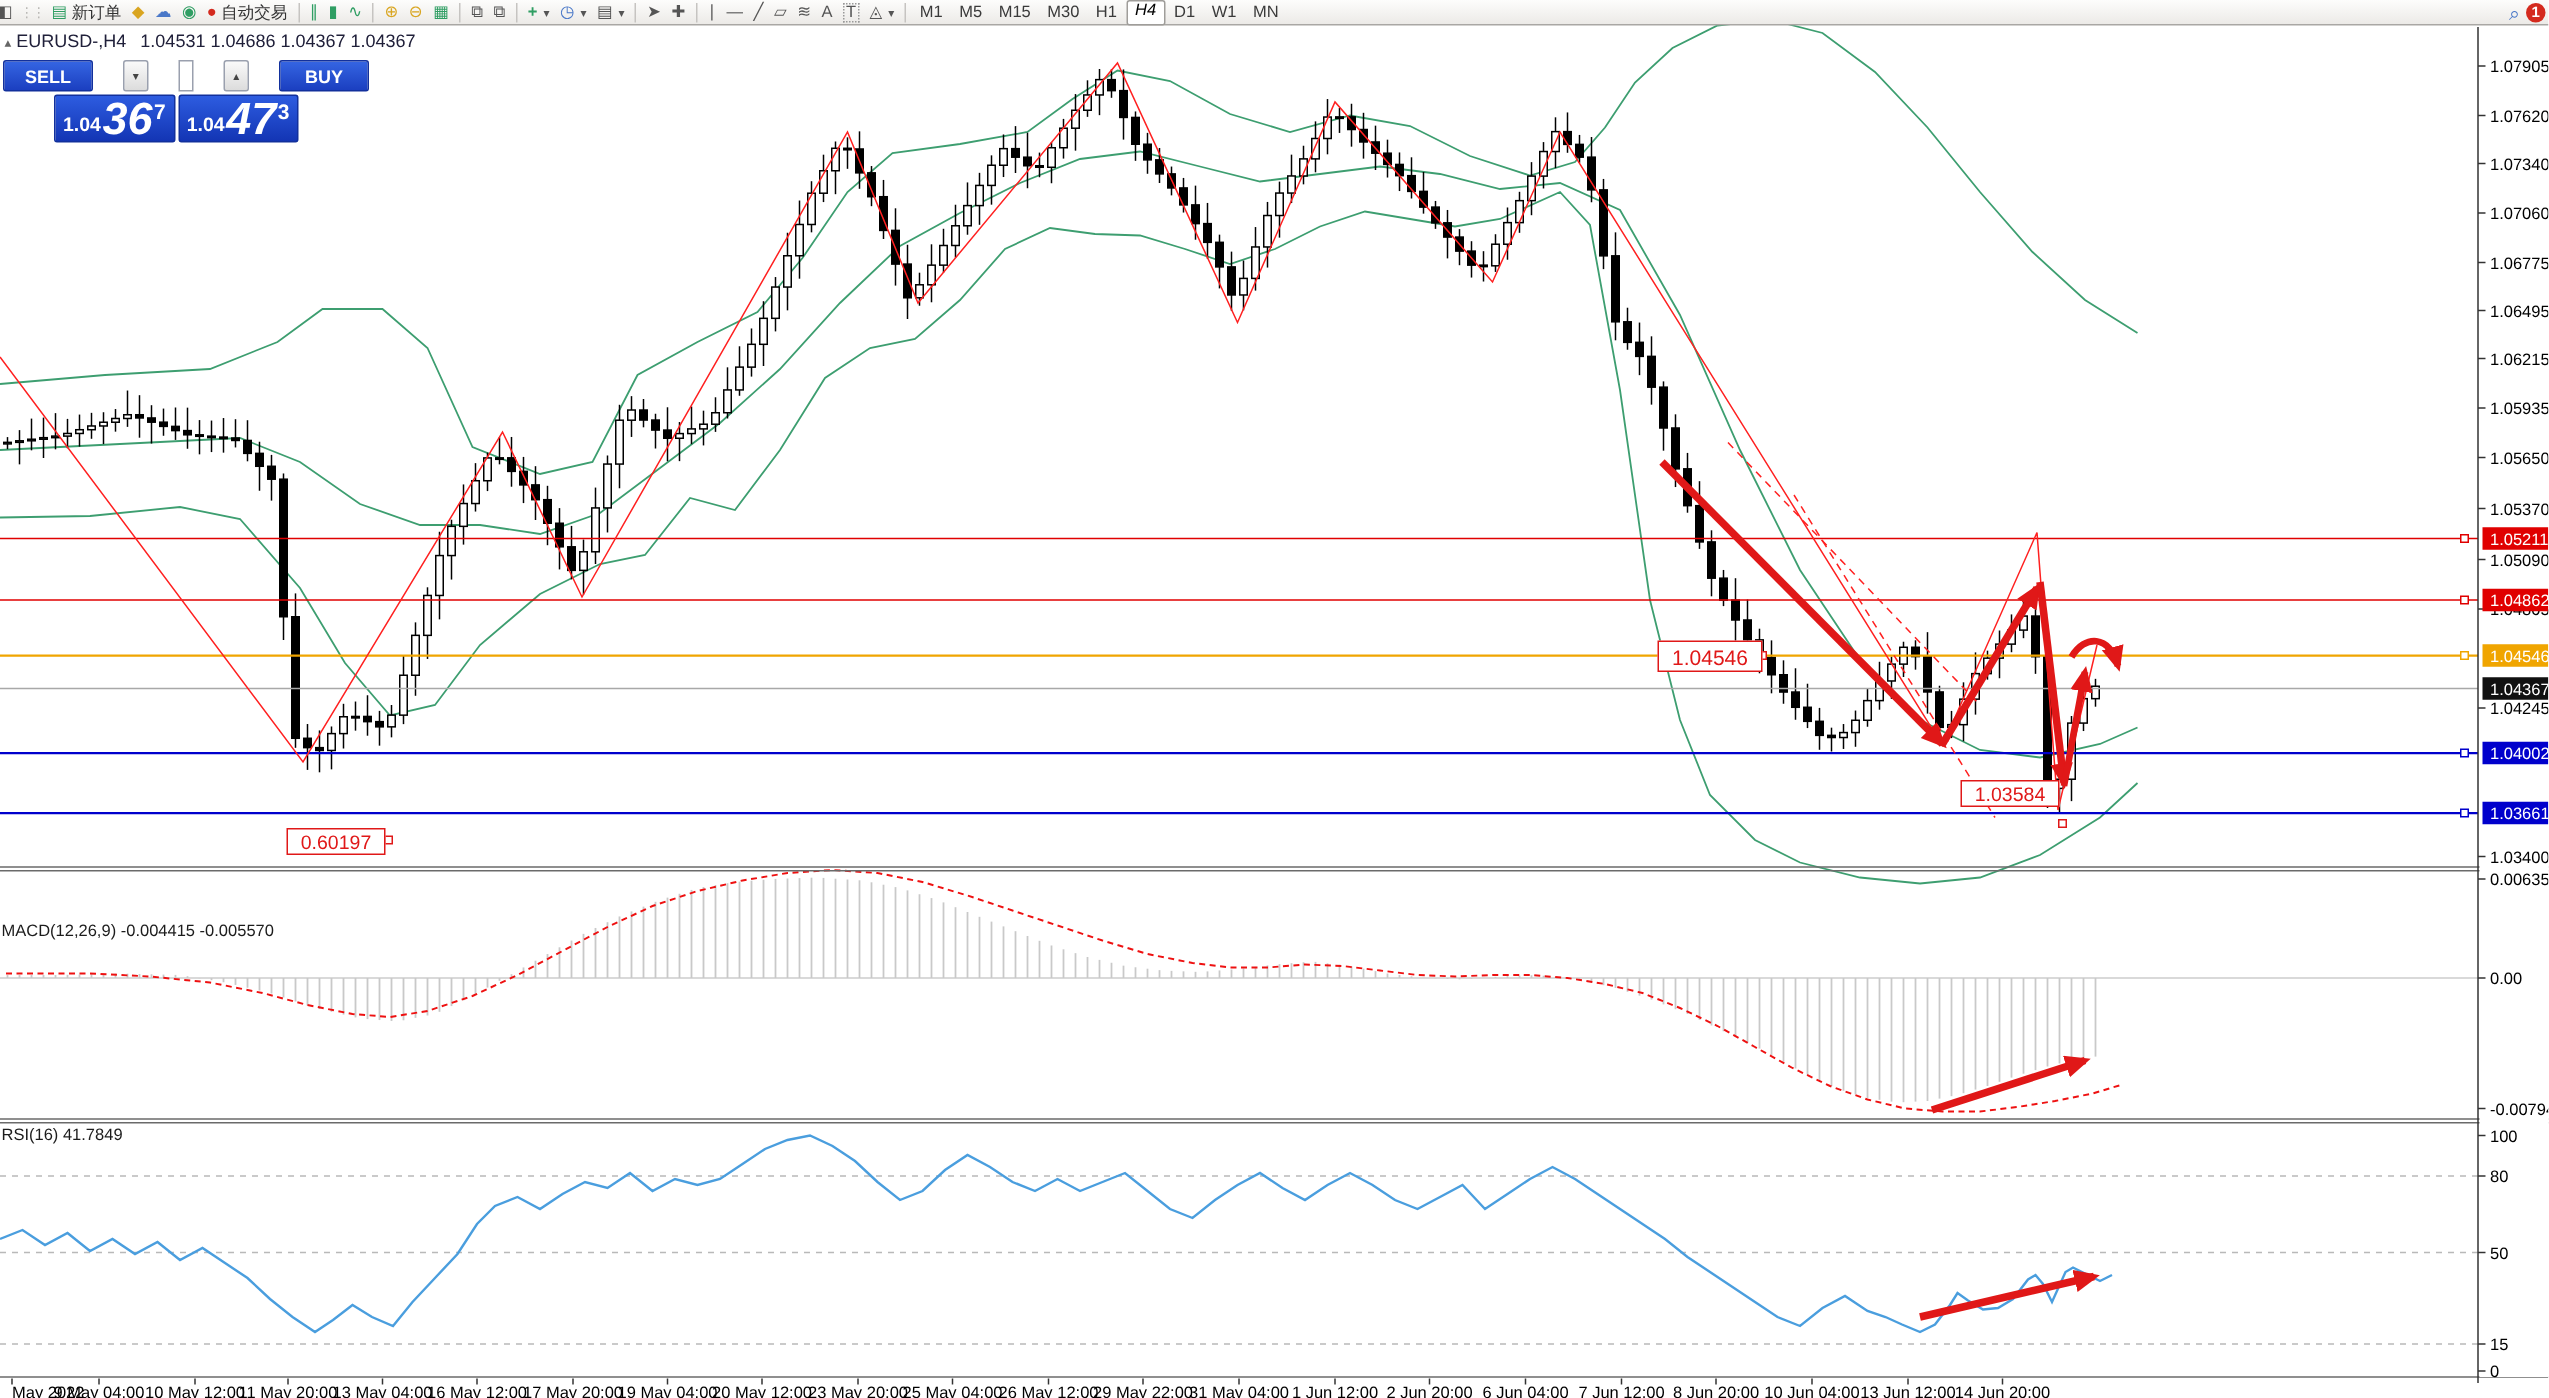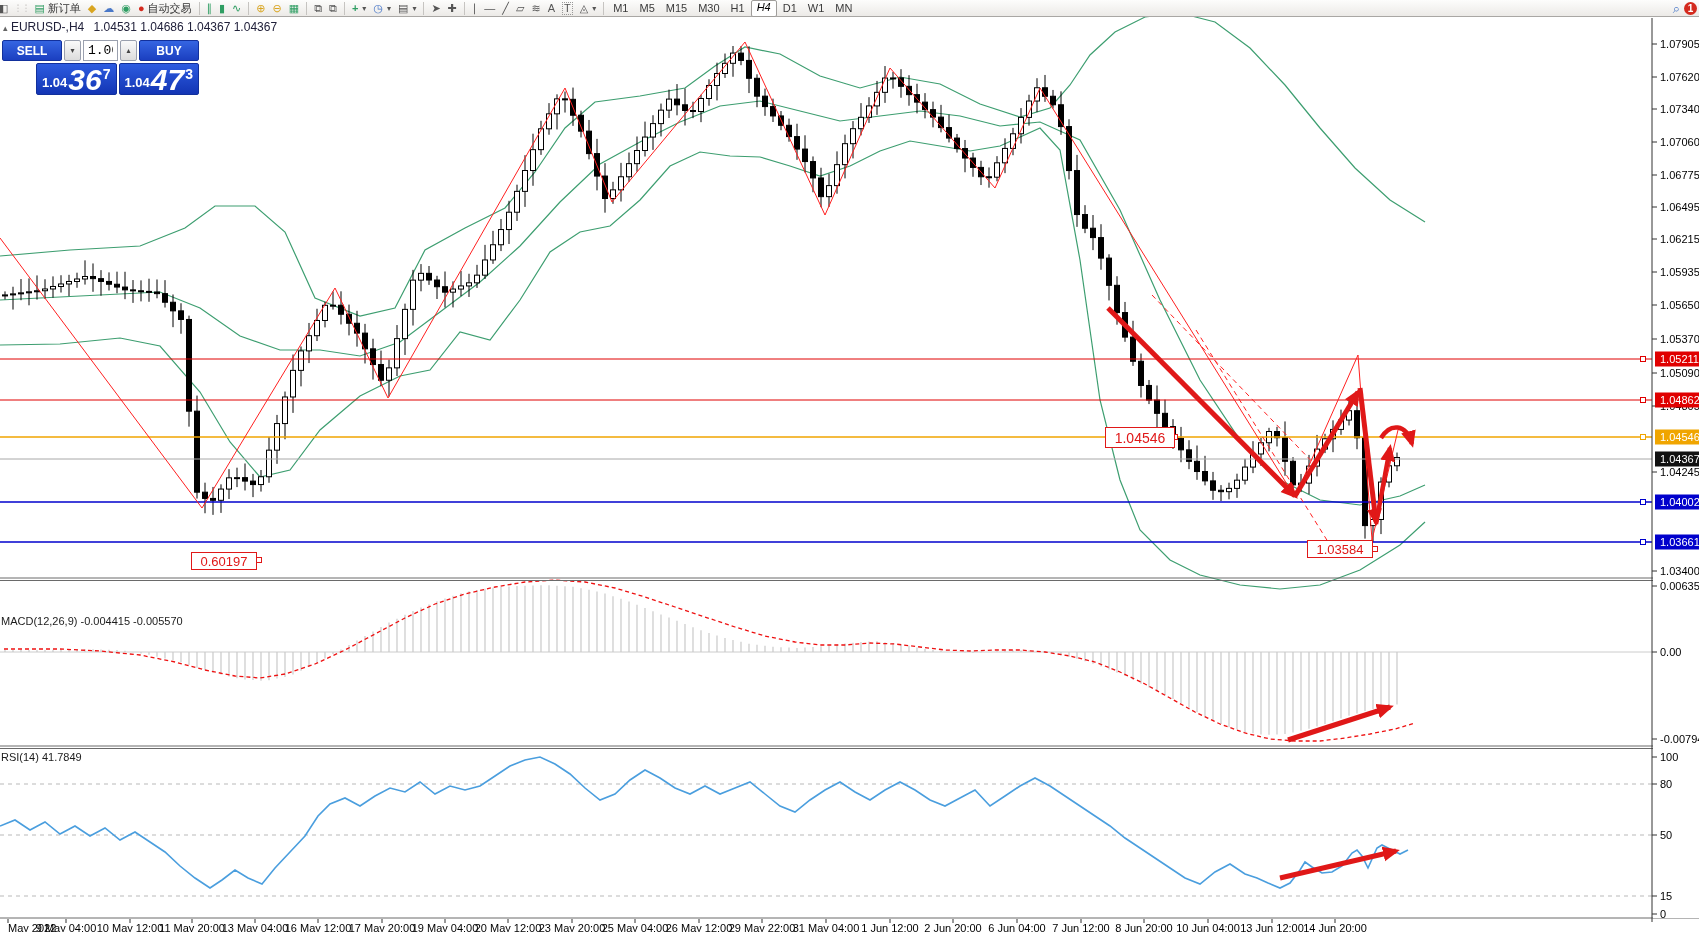--- a/index.html
+++ b/index.html
@@ -21,21 +21,21 @@
     display:inline-flex;align-items:center;justify-content:center;} 
   .gold{color:#d9a520;} .blue{color:#4a78c8;} .red{color:#d42a1e;} .grn{color:#2f9e63;} .dim{color:#555;}
   
   .overlay{position:absolute;z-index:20;}
   .title-row{left:3px;top:20px;font-size:12px;color:#20203a;letter-spacing:0;}
   .ind-label{font-size:11px;color:#1c1c1c;}
   .ann{position:absolute;z-index:22;border:1px solid #e01818;color:#e01818;background:#fff;
     display:flex;align-items:center;justify-content:center;}
   
   .tp{position:absolute;left:2px;top:40px;width:197px;z-index:25;}
-  .tp-row1{display:flex;height:21px;gap:2px;}
+  .tp-row1{display:flex;height:21px;gap:20px;}
   .tp-btn{flex:0 0 60px;background:linear-gradient(#3565e2,#1b3fc0);color:#fff;font-size:12px;font-weight:bold;
     display:flex;align-items:center;justify-content:center;border-radius:2px;border:1px solid #12309c;box-sizing:border-box;}
   .tp-step{flex:0 0 17px;background:linear-gradient(#fafafa,#dcdcdc);border:1px solid #9aa0ae;box-sizing:border-box;
     display:flex;align-items:center;justify-content:center;font-size:8px;color:#444;border-radius:2px;}
   .tp-lot{flex:1;min-width:0;border:1px solid #9aa0ae;font-size:13px;text-align:right;padding:0 4px;box-sizing:border-box;
     font-family:Liberation Mono, monospace;}
   .tp-row2{display:flex;gap:2px;margin-top:2px;height:32px;padding-left:34px;}
   .tp-price{flex:1;background:linear-gradient(#2d5ce0,#1335b4);color:#fff;border-radius:2px;border:1px solid #12309c;
     display:flex;align-items:flex-end;justify-content:center;padding-bottom:1px;box-sizing:border-box;}
   .tp-price .base{font-size:13px;font-weight:bold;margin-bottom:3px;}
@@ -859,19 +859,19 @@
       </div>
       <div class="tp-price">
         <span class="base">1.04</span>
         <span class="big">47</span>
         <span class="sup">3</span>
       </div>
     </div>
   </div>
 
   <div class="overlay ind-label" style="left:1px;top:615px">MACD(12,26,9) -0.004415 -0.005570</div>
-  <div class="overlay ind-label" style="left:1px;top:751px">RSI(14) 41.7849</div>
+  <div class="overlay ind-label" style="left:1px;top:751px">RSI(16) 41.7849</div>
 
   <div class="ann" style="left:191px;top:552px;width:64px;height:16px;font-size:13px">0.60197</div>
   <div class="ann" style="left:1105px;top:427px;width:68px;height:19px;font-size:14px">1.04546</div>
-  <div class="ann" style="left:1307px;top:540px;width:64px;height:16px;font-size:13px">1.03584</div>
+  <div class="ann" style="left:1307px;top:520px;width:64px;height:16px;font-size:13px">1.03584</div>
 
 </div>
 
 </body></html>

